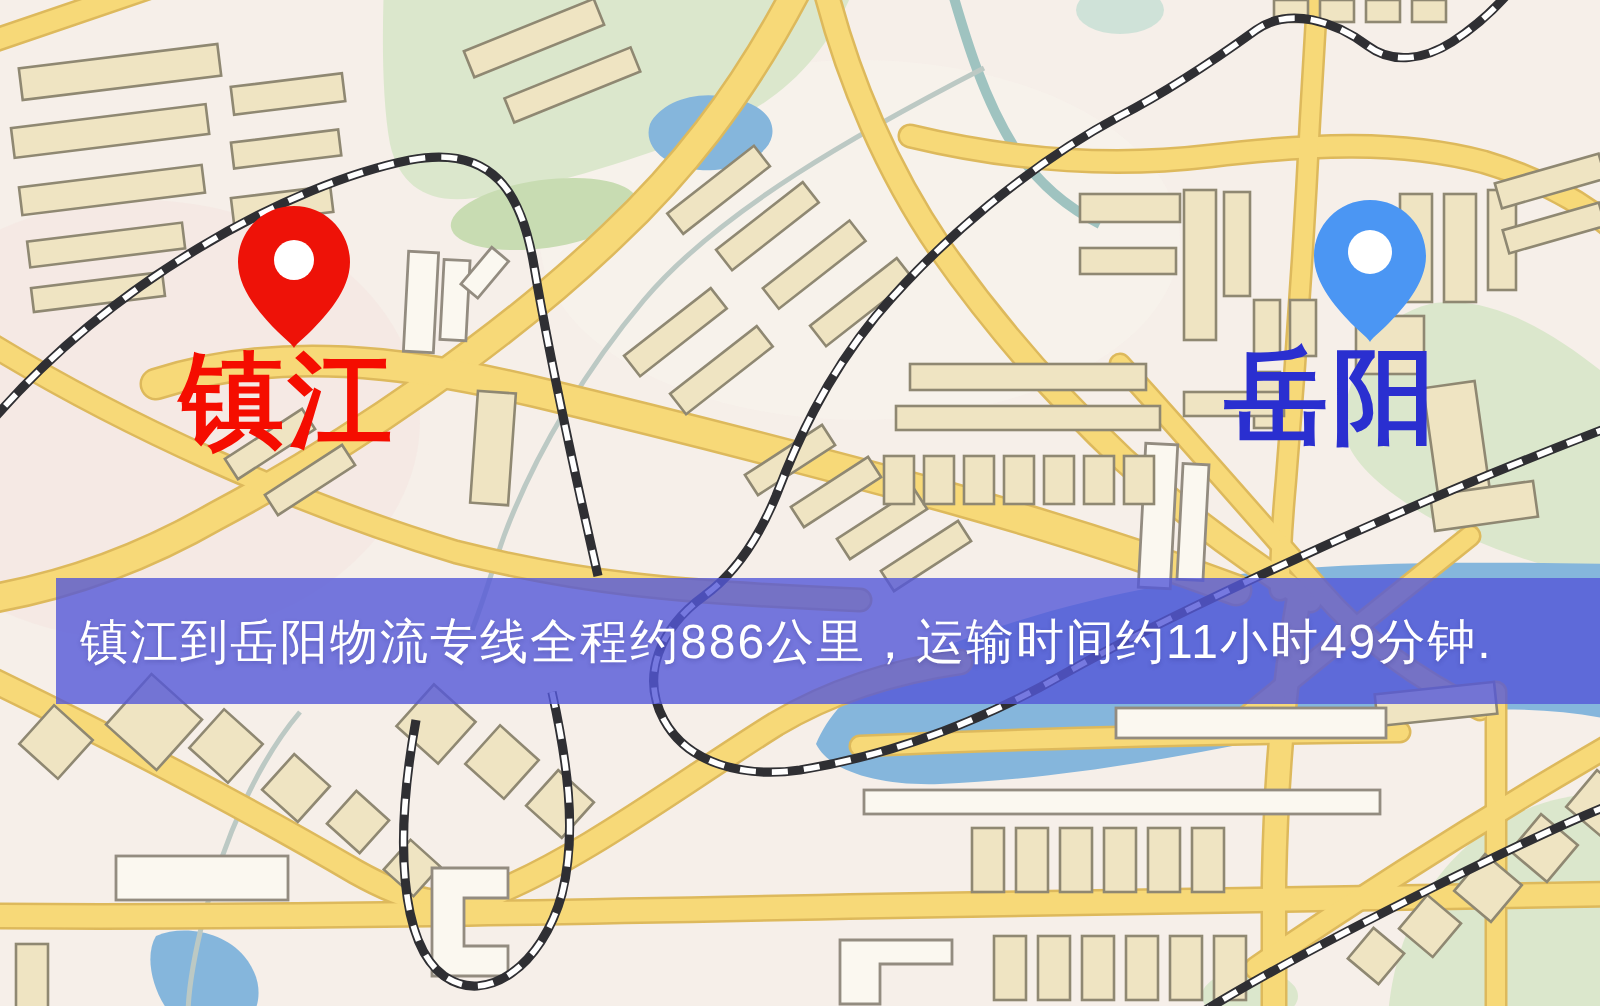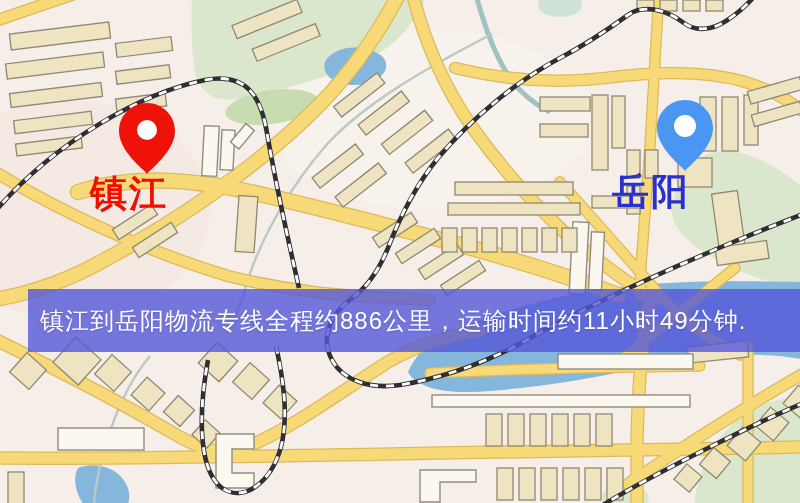--- a/index.html
+++ b/index.html
@@ -1,19 +1,19 @@
 <!DOCTYPE html>
 <html><head>
 <meta charset="utf-8">
 <style>
   html,body{margin:0;padding:0;}
   #stage{position:relative;width:800px;height:503px;overflow:hidden;
          font-family:"Liberation Sans", sans-serif;background:#f6efe9;}
   #map-svg{position:absolute;left:0;top:0;}
-  .map-label{position:absolute;font-weight:bold;font-size:37px;line-height:1;
+  .map-label{position:absolute;font-weight:bold;font-size:52px;line-height:1;
              letter-spacing:2px;white-space:nowrap;}
   #route-banner{position:absolute;left:0;top:289px;width:800px;height:63px;
                 display:flex;align-items:center;box-sizing:border-box;padding-left:12px;margin-left:28px;}
   #route-banner span{font-size:24px;letter-spacing:1px;
                      text-shadow:0 1px 2px rgba(40,40,120,.25);}
   .bld{fill:#efe4c2;stroke:#8f8872;stroke-width:1.3;}
   .bldw{fill:#fbf8f0;stroke:#938c80;stroke-width:1.4;}
   .rc{fill:none;stroke:#ddb95c;stroke-linecap:round;}
   .rf{fill:none;stroke:#f7d978;stroke-linecap:round;}
   .rail-base{fill:none;stroke:#2f2f33;stroke-width:4.6;}

